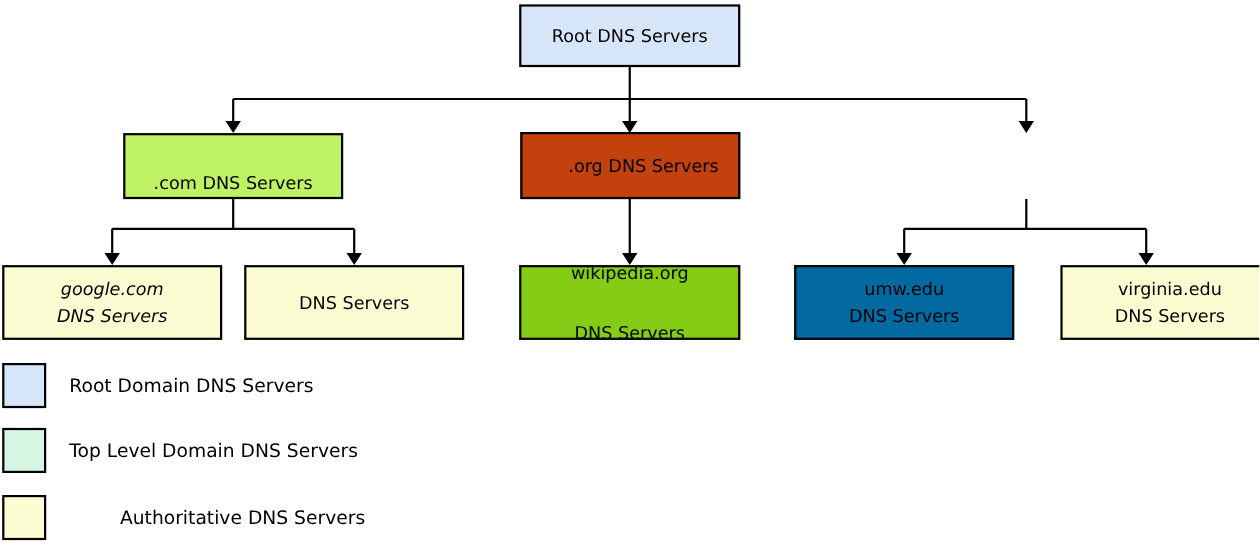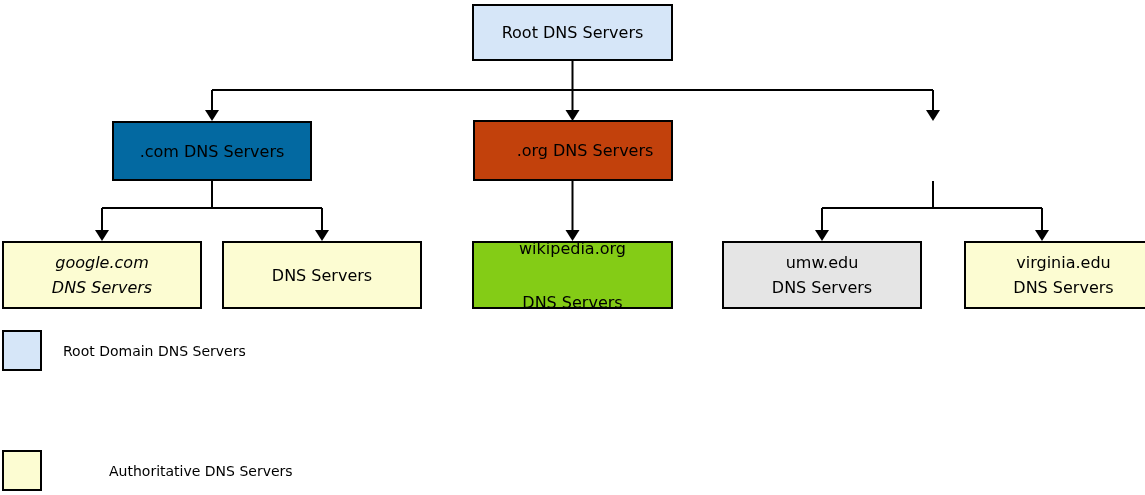--- a/index.html
+++ b/index.html
@@ -51,21 +51,21 @@
   .lr3 { top: 450px; gap: 46px; }
   .swatch {
     box-sizing: border-box;
     width: 40px;
     height: 41px;
     border: 2px solid #000000;
     flex: 0 0 auto;
   }
   .legend-label {
     margin-left: 21px;
-    font-size: 14px;
+    font-size: 17px;
     white-space: nowrap;
   }
 </style>
 </head>
 <body>
 
 <div class="canvas">
 
   <svg class="edges" width="1145" height="495" viewBox="0 0 1145 495">
     <path class="edge" d="
@@ -91,49 +91,53 @@
       <polygon class="arrow" points="565.5,230 579.5,230 572.5,241"></polygon>
       <polygon class="arrow" points="815,230 829,230 822,241"></polygon>
       <polygon class="arrow" points="1035,230 1049,230 1042,241"></polygon>
     </g>
   </svg>
 
   <div class="node n-root" style="background: rgb(214, 230, 248);">
     <span>Root DNS Servers</span>
   </div>
 
-  <div class="node n-com" style="background: #0369a1;">
+  <div class="node n-com" style="background: #bef264; justify-content: flex-end;">
     <span>.com DNS Servers</span>
   </div>
   <div class="node n-org" style="background: #c2410c; padding-left: 24px;">
     <span>.org DNS Servers</span>
   </div>
 
   <div class="node n-google" style="background: rgb(252, 252, 210);">
     <span>google.com</span>
     <span>DNS Servers</span>
   </div>
   <div class="node n-amazon" style="background: rgb(252, 252, 210);">
     <span>DNS Servers</span>
   </div>
   <div class="node n-wikipedia" style="background: #84cc16; gap: 29px;">
     <span>wikipedia.org</span>
     <span>DNS Servers</span>
   </div>
-  <div class="node n-umw" style="background: #e5e5e5;">
+  <div class="node n-umw" style="background: #0369a1;">
     <span>umw.edu</span>
     <span>DNS Servers</span>
   </div>
   <div class="node n-virginia" style="background: rgb(252, 252, 210);">
     <span>virginia.edu</span>
     <span>DNS Servers</span>
   </div>
 
   <div class="legend-row lr1">
     <div class="swatch" style="background: rgb(214, 230, 248);"></div>
     <span class="legend-label">Root Domain DNS Servers</span>
   </div>
+  <div class="legend-row lr2">
+    <div class="swatch" style="background: rgb(215, 245, 227);"></div>
+    <span class="legend-label">Top Level Domain DNS Servers</span>
+  </div>
   <div class="legend-row lr3">
     <div class="swatch" style="background: rgb(252, 252, 210);"></div>
     <span class="legend-label">Authoritative DNS Servers</span>
   </div>
 
 </div>
 
 </body></html>

